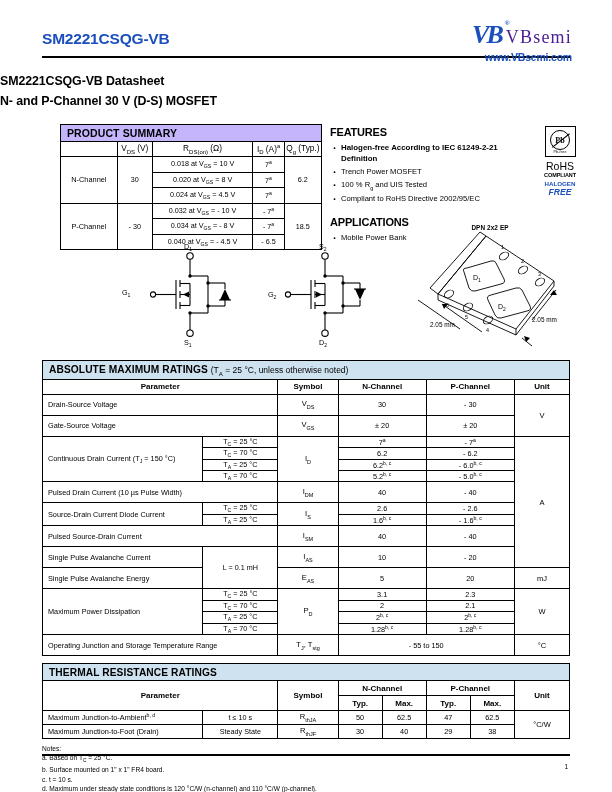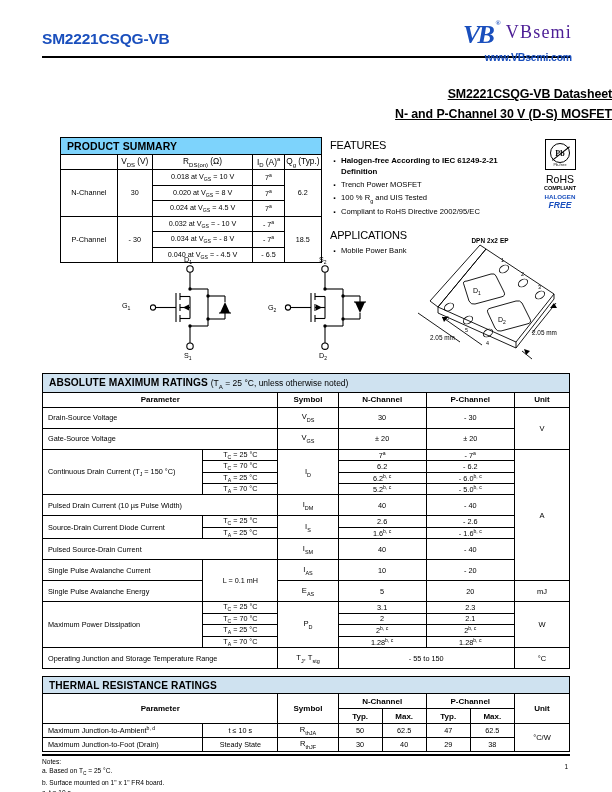--- a/index.html
+++ b/index.html
@@ -19,64 +19,64 @@
   .hdr-part {
     position:absolute; left:42px; top:30px;
     font-size:15.5px; font-weight:bold; color:#1a4fbd;
     letter-spacing:-0.2px;
   }
   .hdr-rule {
     position:absolute; left:42px; top:56px; width:528px; height:2.2px;
     background:#000;
   }
   .logo-wrap { position:absolute; right:40px; top:22px; text-align:right; }
-  .logo-row { display:flex; align-items:flex-start; justify-content:flex-end; gap:14px; }
+  .logo-row { display:flex; align-items:flex-end; justify-content:flex-end; gap:5px; }
   .logo-mark {
     font-family:"Liberation Serif", serif;
     font-size:26px; font-weight:bold; font-style:italic;
     color:#1a4fbd; line-height:1; position:relative;
     letter-spacing:-3px;
   }
   .logo-mark sup { font-size:7px; position:absolute; top:-2px; right:-6px; font-style:normal;}
   .logo-text {
     font-family:"Liberation Serif", serif;
     font-size:18px; color:#4c1d95; letter-spacing:1.2px; font-weight:normal;
   }
   .logo-url {
     font-size:10.5px; font-weight:bold; color:#1a4fbd;
     margin-top:3px; letter-spacing:-0.2px;
   }
 
   
-  .titleblock { text-align:right; margin-top:25px;text-decoration:underline; }
+  .titleblock { text-align:left; margin-top:12px; }
   .t1 { font-size:12.4px; font-weight:bold; letter-spacing:-0.1px; }
   .t2 { font-size:12.4px; font-weight:bold; margin-top:6px; letter-spacing:-0.1px;}
 
   
   .upper { position:relative; margin-top:16px; height:230px; }
 
   
   .ps-wrap { position:absolute; left:60px; top:0; width:262px; }
   table { border-collapse:collapse; }
   .ps { width:262px; border:1.4px solid #000; }
   .ps td, .ps th { border:0.8px solid #000; padding:0; }
   .ps .banner {
-    background:#7dd3fc; font-weight:bold; font-size:10.5px;
+    background:#c4b5fd; font-weight:bold; font-size:10.5px;
     text-align:left; padding:2px 0 2px 6px; letter-spacing:0.1px;
     border-bottom:0.9px solid #000;
   }
   .ps .hd { font-size:8.3px; text-align:center; font-weight:normal; height:15px;}
   .ps .cell { font-size:7.2px; text-align:center; height:15.5px; }
   .ps .cell.l { font-size:7.4px; }
   sub { font-size:0.72em; }
   sup { font-size:0.7em; }
 
   
   .feat { position:absolute; left:330px; top:2px; width:190px; }
-  .sec-h { font-size:11px; font-weight:normal; letter-spacing:-0.2px; }
+  .sec-h { font-size:11px; font-weight:bold; letter-spacing:-0.2px; }
   ul.bl { list-style:none; margin:5px 0 0 0; padding:0; }
   ul.bl li {
     font-size:7.6px; line-height:1.35; position:relative;
     padding-left:11px; margin-bottom:2.5px;
   }
   ul.bl li:before {
     content:"·"; position:absolute; left:3px; top:-1px;
     font-size:11px; font-weight:bold; line-height:1.15;
   }
   ul.bl li.b { font-weight:bold; font-size:7.9px; }

